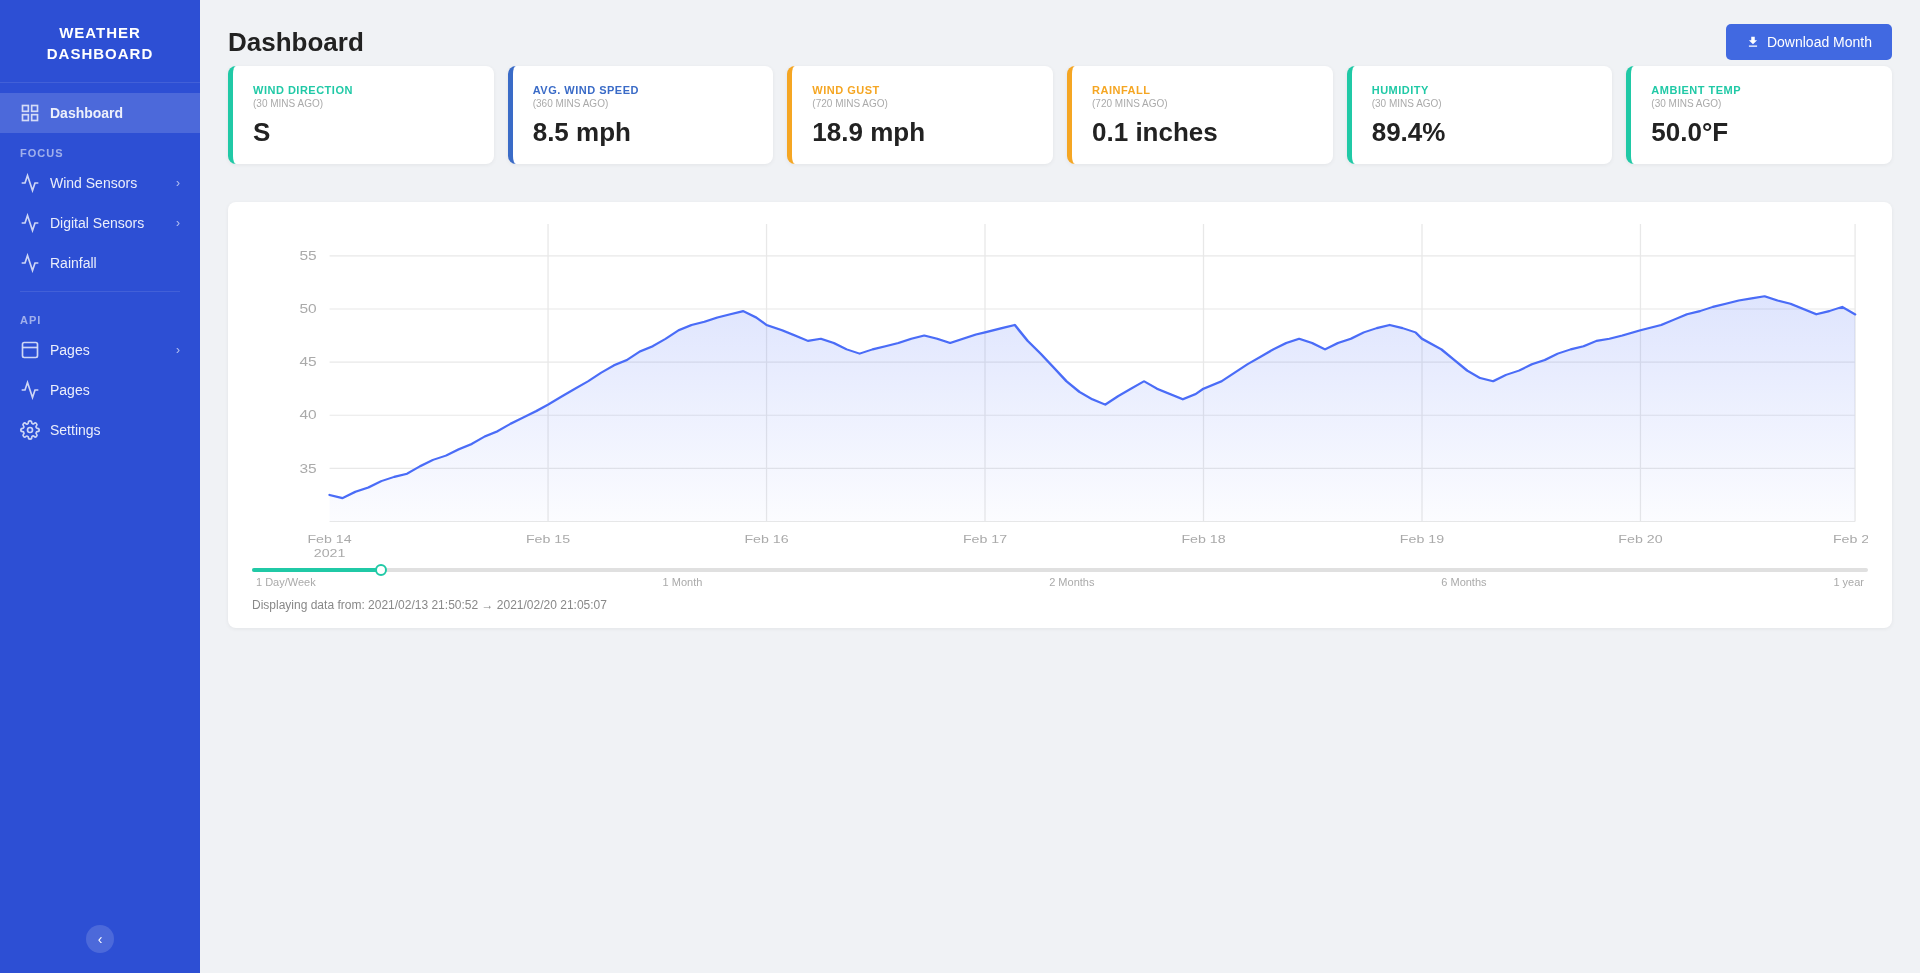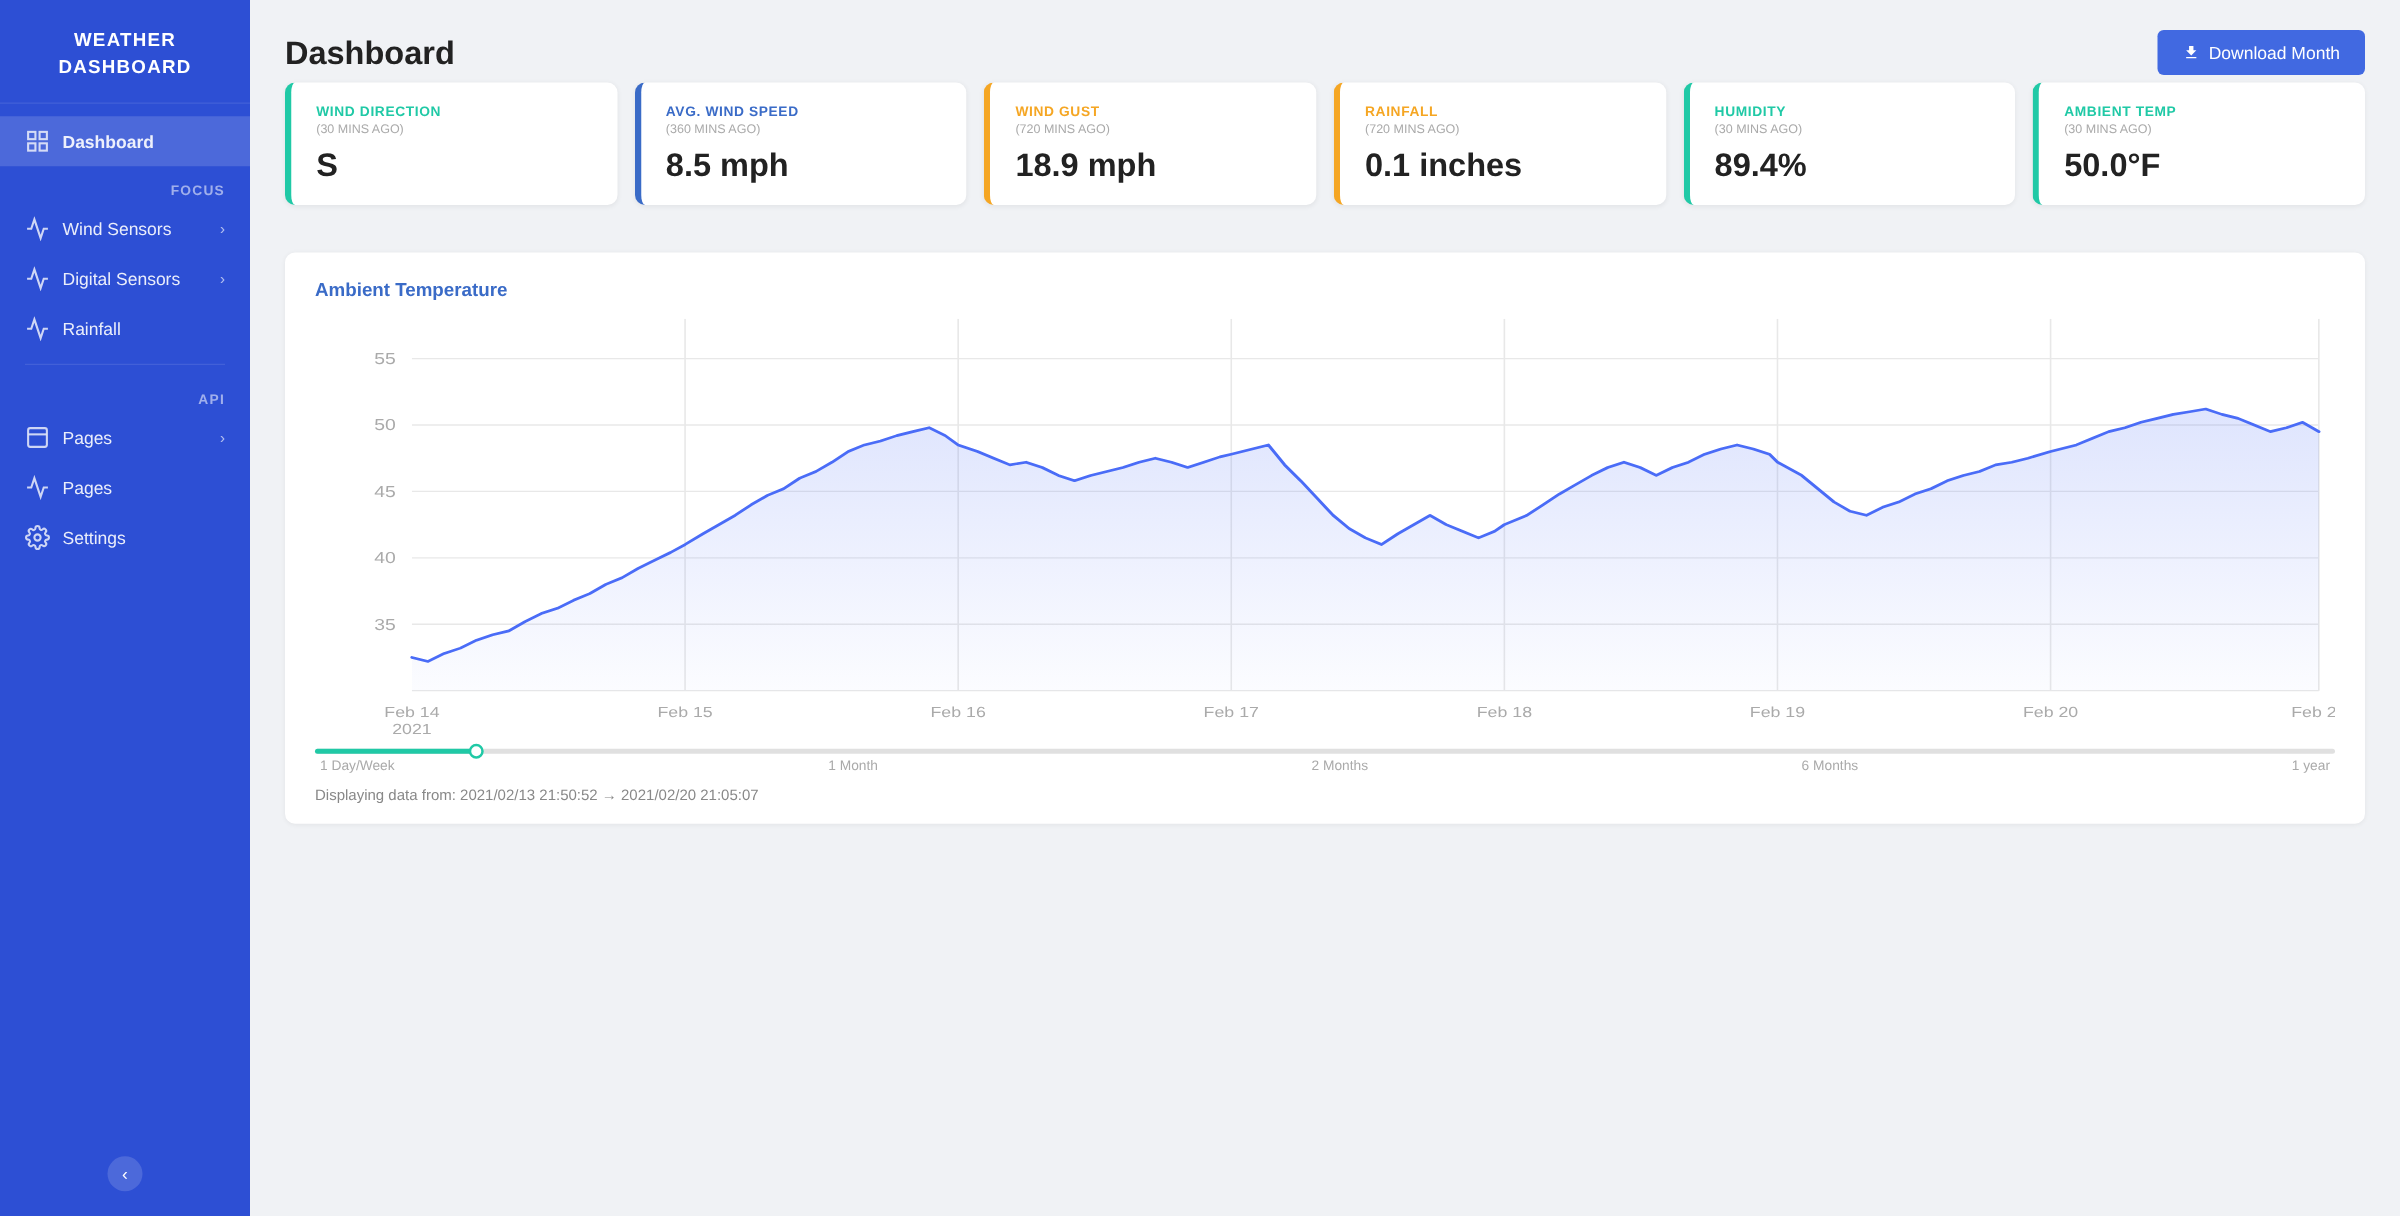--- a/index.html
+++ b/index.html
@@ -25,21 +25,20 @@
       line-height: 1.3;
       border-bottom: 1px solid rgba(255,255,255,0.1);
     }
     .sidebar-nav { flex: 1; padding: 10px 0; }
     .sidebar-section-label {
       font-size: 11px;
       color: rgba(255,255,255,0.55);
       padding: 14px 20px 4px;
       letter-spacing: 1px;
       font-weight: 600;
-      text-align: right;
     }
     .sidebar-item {
       display: flex;
       align-items: center;
       padding: 10px 20px;
       cursor: pointer;
       font-size: 14px;
       color: rgba(255,255,255,0.9);
       border-radius: 0;
       transition: background 0.15s;
@@ -341,21 +340,20 @@
     </div>
 
     <div class="card green">
       <div class="card-label cyan">AMBIENT TEMP</div>
       <div class="card-sublabel">(30 MINS AGO)</div>
       <div class="card-value">50.0°F</div>
     </div>
   </div>
 
   <div class="chart-card">
-    <div class="chart-title">Ambient Temperature</div>
     <div class="chart-container">
       <svg class="chart-svg" viewBox="0 0 1250 320" preserveAspectRatio="none">
         <defs>
           <linearGradient id="areaGrad" x1="0" y1="0" x2="0" y2="1">
             <stop offset="0%" stop-color="#4a6cf7" stop-opacity="0.18"></stop>
             <stop offset="100%" stop-color="#4a6cf7" stop-opacity="0.02"></stop>
           </linearGradient>
         </defs>
 
         <line x1="60" y1="30" x2="1240" y2="30" stroke="#e8e8e8" stroke-width="1"></line>

